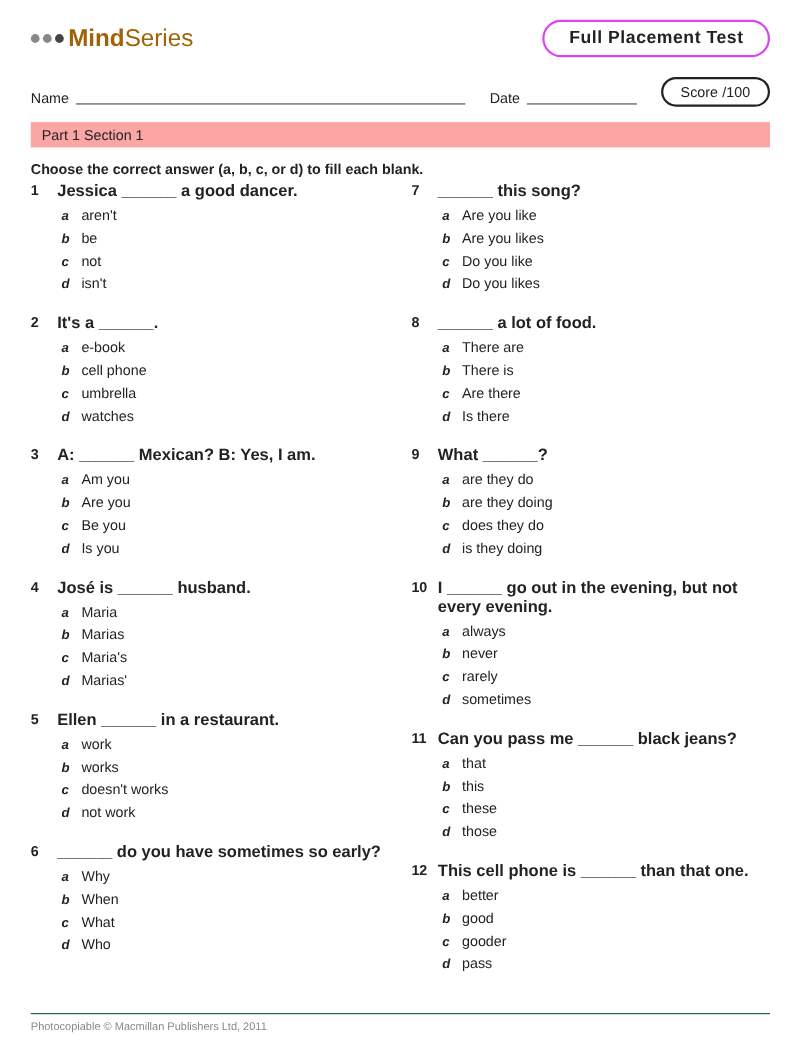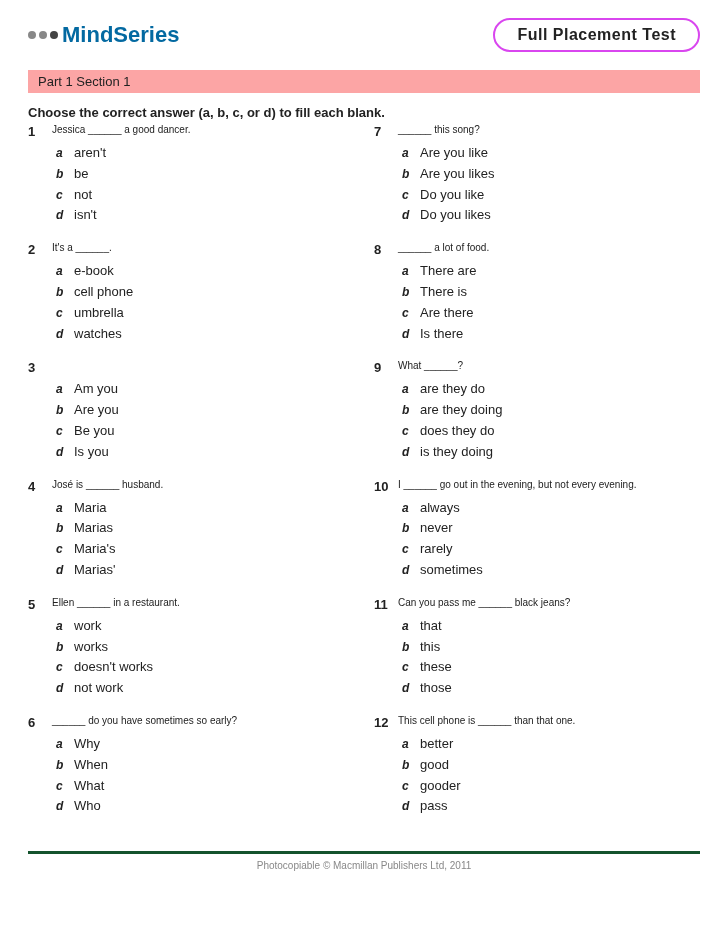--- a/index.html
+++ b/index.html
@@ -26,37 +26,37 @@
       display: flex;
       align-items: center;
       justify-content: space-between;
       margin-bottom: 18px;
     }
     .logo {
       display: flex;
       align-items: center;
       font-size: 22px;
       font-weight: bold;
-      color: #0369a1;
+      color: #a16207;
     }
     .logo-dots {
       display: flex;
       gap: 3px;
       margin-right: 4px;
       align-items: center;
     }
     .logo-dot {
       width: 8px;
       height: 8px;
       border-radius: 50%;
       background: #888;
     }
     .logo-dot.dark { background: #444; }
     .logo-mind { font-weight: bold; font-size: 22px; }
-    .logo-series { font-weight: bold; font-size: 22px; }
+    .logo-series { font-weight: normal; font-size: 22px; }
 
     .title-box {
       border: 2px solid #d946ef;
       border-radius: 20px;
       padding: 6px 22px;
       font-size: 16px;
       font-weight: bold;
       letter-spacing: 0.5px;
     }
 
@@ -138,21 +138,22 @@
       gap: 8px;
       font-size: 13px;
       margin-bottom: 4px;
     }
     .q-num {
       font-weight: bold;
       min-width: 16px;
       flex-shrink: 0;
     }
     .q-text {
-      font-size: 10px;
+      font-size: 15px;
+      font-weight: bold;
     }
 
     .options {
       padding-left: 28px;
     }
     .option-row {
       display: flex;
       align-items: baseline;
       gap: 6px;
       font-size: 13px;
@@ -161,23 +162,23 @@
     .opt-letter {
       font-weight: bold;
       min-width: 12px;
       font-style: italic;
       font-size: 12px;
     }
 
     
     .footer {
       margin-top: 18px;
-      border-top: 3px solid #14532d;
+      border-top: 1px solid #14532d;
       padding-top: 6px;
-      text-align: center;
+      text-align: left;
       font-size: 10px;
       color: #888;
     }
   </style>
 </head>
 <body>
 
 <div class="page">
 
   <div class="header">
@@ -186,20 +187,34 @@
         <div class="logo-dot"></div>
         <div class="logo-dot"></div>
         <div class="logo-dot dark"></div>
       </div>
       <span class="logo-mind">Mind</span>
       <span class="logo-series"> Series</span>
     </div>
     <div class="title-box">Full Placement Test</div>
   </div>
 
+  <div class="meta-row">
+    <div class="meta-name">
+      <span class="meta-label">Name</span>
+      <div class="meta-line"></div>
+    </div>
+    <div class="meta-date">
+      <span class="meta-label">Date</span>
+      <div class="meta-date-line"></div>
+    </div>
+    <div class="score-box">
+      <span>Score</span>
+      <span>/100</span>
+    </div>
+  </div>
 
   <div class="section-header">
     <span>Part 1  Section 1</span>
   </div>
 
   <p class="instructions">
     <b>Choose the correct answer (a, b, c, or d) to fill each blank.</b>
   </p>
 
   <div class="questions-grid" id="questions-grid">
@@ -248,20 +263,21 @@
             </div>
             <div class="option-row">
               <span class="opt-letter">d</span>
               <span>watches</span>
             </div>
           </div>
         </div>
         <div class="question-block">
           <div class="question-stem">
             <span class="q-num">3</span>
+            <span class="q-text">A: ______ Mexican? B: Yes, I am.</span>
           </div>
           <div class="options">
             <div class="option-row">
               <span class="opt-letter">a</span>
               <span>Am you</span>
             </div>
             <div class="option-row">
               <span class="opt-letter">b</span>
               <span>Are you</span>
             </div>

